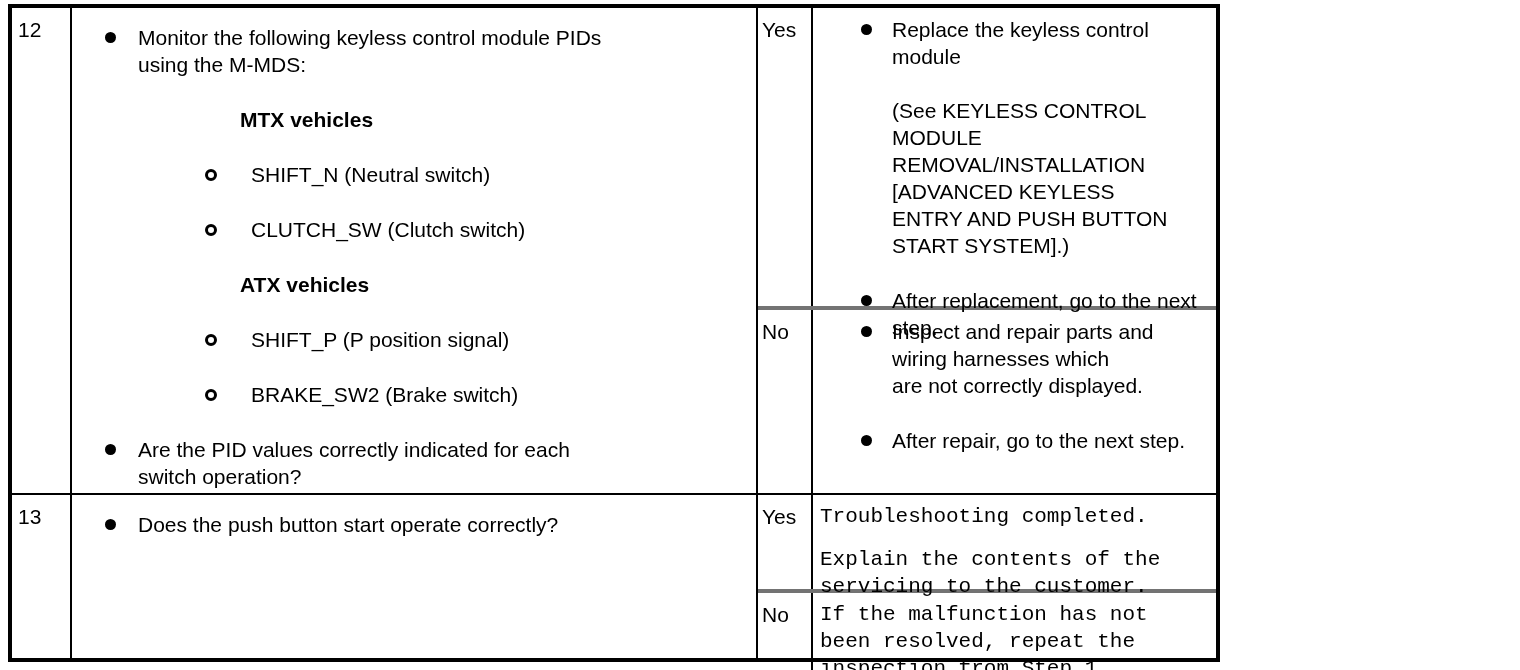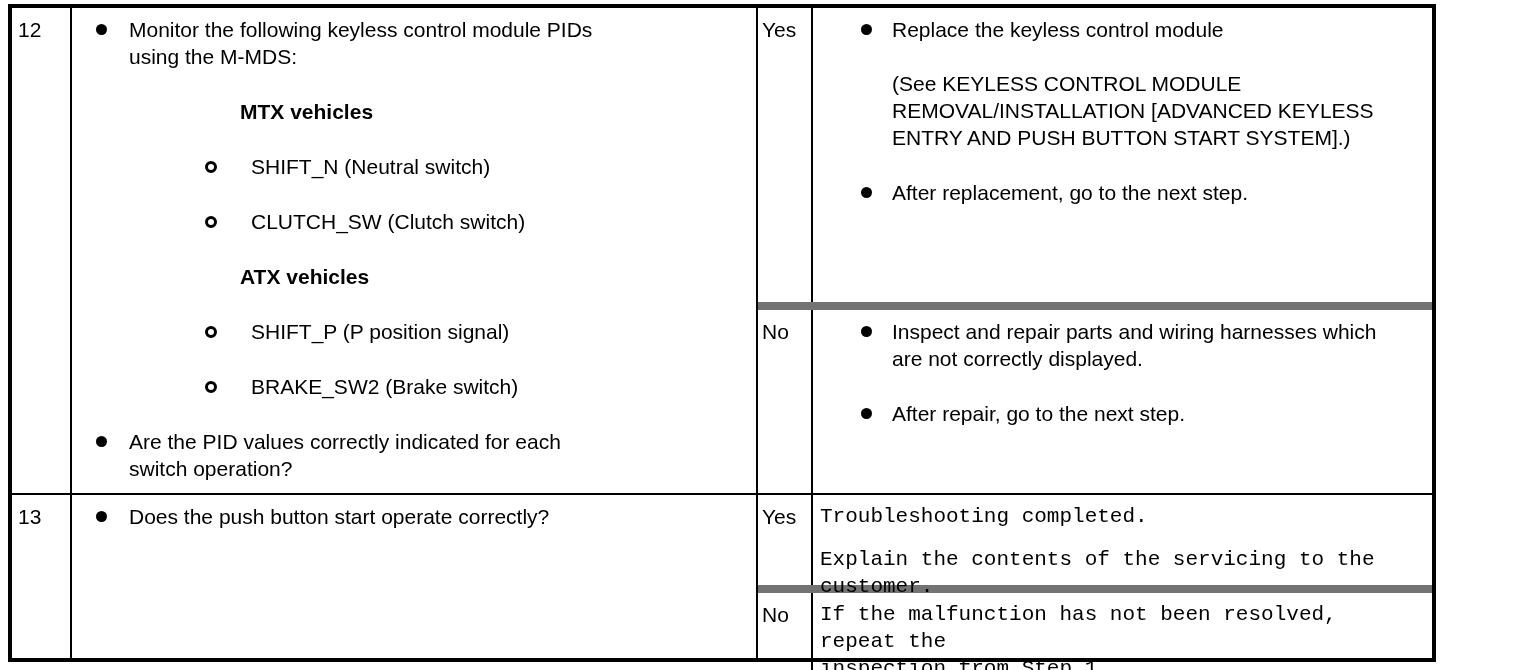--- a/index.html
+++ b/index.html
@@ -8,54 +8,54 @@
     background: #ffffff;
     font-family: "Liberation Sans", sans-serif;
     font-size: 21px;
     line-height: 27px;
     color: #000000;
     overflow: hidden;
   }
   .doc {
     position: absolute;
     left: 8px; top: 4px;
-    width: 1428px;
+    width: 1212px;
     border: 4px solid #000;
     background: #fff;
   }
   .trow { display: flex; border-bottom: 2px solid #000; }
   .trow:last-child { border-bottom: none; }
   .row12 { height: 487px; }
   .row13 { height: 163px; }
 
   .cell-step {
     width: 60px; flex: none;
     border-right: 2px solid #000;
     padding: 8px 2px 0 6px;
   }
   .cell-inspection {
     width: 686px; flex: none;
     border-right: 2px solid #000;
     padding: 8px 6px 0 0;
   }
   .resultcol { flex: 1; display: flex; flex-direction: column; }
-  .result { display: flex; border-bottom: 8px solid #737373; }
+  .result { display: flex; border-bottom: 4px solid #737373; }
   .result:last-child { border-bottom: none; flex: 1; }
   .result-yes-12 { height: 302px; flex: none; }
   .result-yes-13 { height: 98px; flex: none; }
   .cell-yn {
     width: 55px; flex: none;
     border-right: 2px solid #000;
     padding: 8px 1px 0 4px;
   }
   .cell-action { flex: 1; padding: 8px 8px 18px 7px; border-radius: 25px; }
 
   .li { display: flex; align-items: flex-start; margin-bottom: 28px; }
   .li:last-child { margin-bottom: 0; }
-  .li-b1 { padding-left: 24px; }
+  .li-b1 { padding-left: 33px; margin-top: 8px; }
   .li-b1-action { padding-left: 41px; }
   .li-l2 { padding-left: 133px; gap: 11px; }
   .li-head { padding-left: 168px; text-align: right; }
 
   .dot {
     flex: none;
     width: 11px; height: 11px;
     margin: 8px 22px 0 0;
     background: #000;
     border-radius: 50%;

